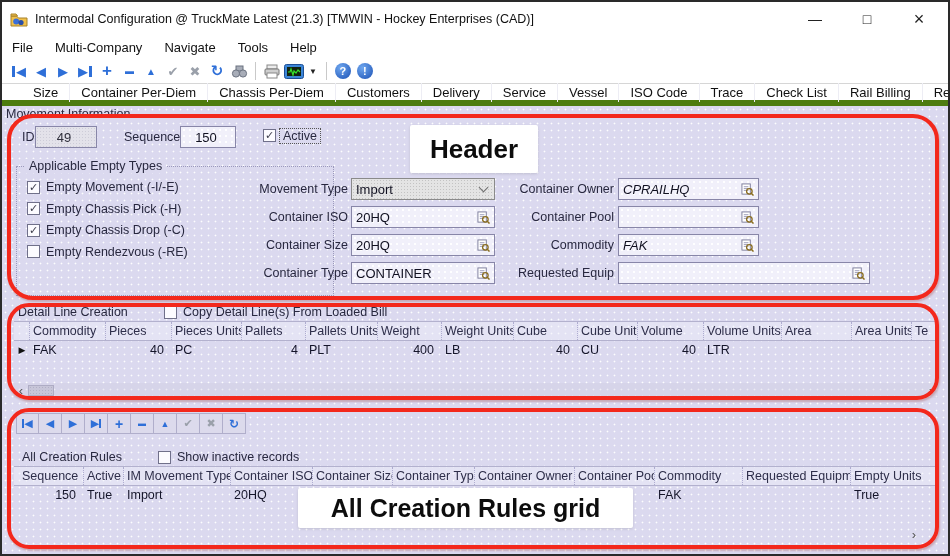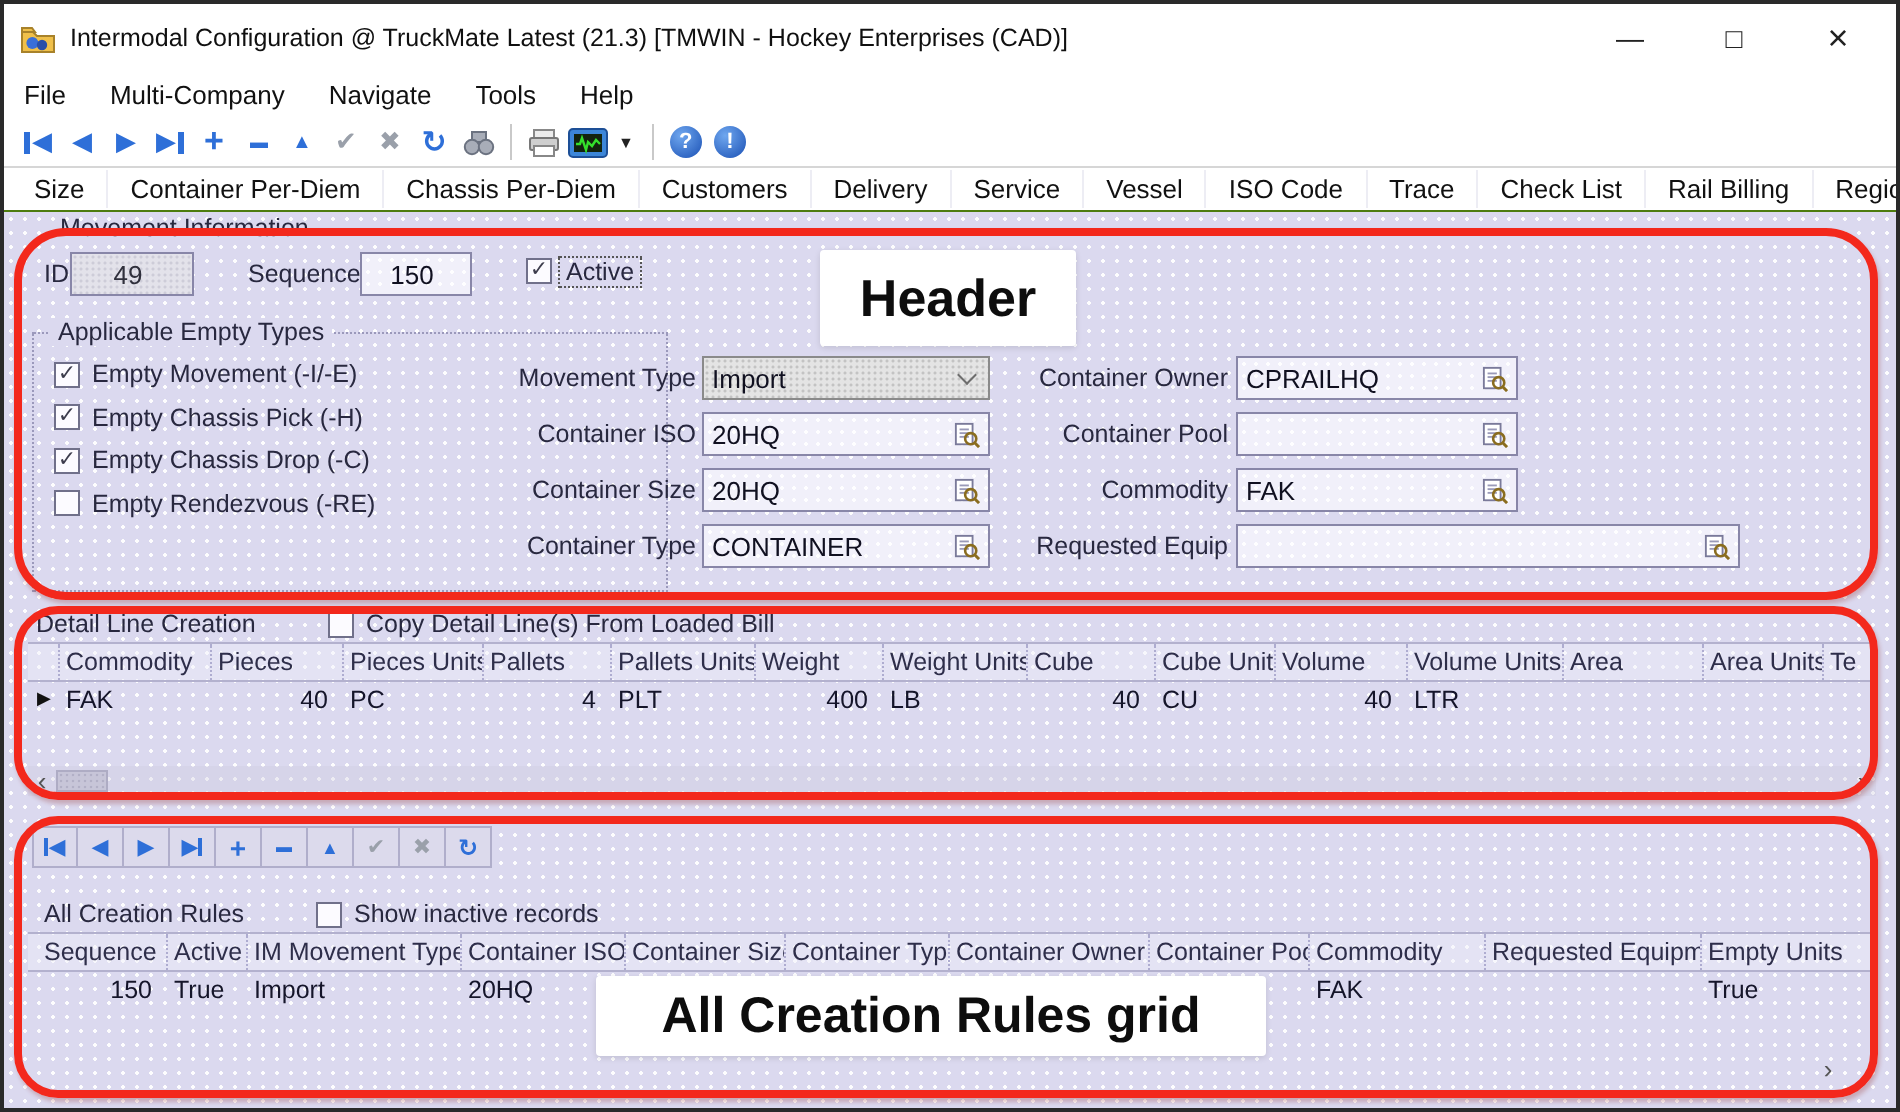--- a/index.html
+++ b/index.html
@@ -22,21 +22,21 @@
   .blue { color: #2e6fd8; } .gray { color: #9aa0aa; }
   .vbar { display: inline-block; width: 3px; height: 11px; background: #2e6fd8; }
   .tbi.first { gap: 1px; } .tbi.last { gap: 1px; }
   .minus-g { font-size: 9px; letter-spacing: -1px; }
   .tri-g { font-size: 10px; }
   .tsep { width: 1px; height: 18px; background: #c9c9c9; margin: 0 5px; }
   .circ { width: 16px; height: 16px; border-radius: 50%; background: radial-gradient(circle at 35% 30%, #6fa7ef, #1a50b4); color: #fff; font-size: 11px; font-weight: bold; display: flex; align-items: center; justify-content: center; margin: 0 3px; }
   .dd-arrow { font-size: 8px; color: #222; margin: 0 4px; }
 
   
-  .tabbar { position: absolute; left: 0; top: 82px; width: 100%; height: 22px; display: flex; align-items: center; background: #fff; border-bottom: 1px solid #4d7c0f; padding-left: 4px; }
+  .tabbar { position: absolute; left: 0; top: 82px; width: 100%; height: 22px; display: flex; align-items: center; background: #fff; border-bottom: 6px solid #4d7c0f; padding-left: 20px; }
   .tab { font-size: 13px; color: #111; padding: 2px 11px; white-space: nowrap; border-right: 1px solid #ededf4; cursor: default; }
 
   
   .content { position: absolute; left: 0; top: 104px; width: 946px; height: 448px; background-color: #dbd9ef; background-image: radial-gradient(circle, rgba(255,255,255,.95) 0.9px, rgba(255,255,255,0) 1.05px); background-size: 7px 7px; }
   .lbl { font-size: 12.5px; color: #28283f; white-space: nowrap; }
 
   
   .rb { position: absolute; border: 4px solid #f3281c; border-radius: 24px; box-shadow: 1px 2px 2px rgba(140,25,15,.25); pointer-events: none; z-index: 30; }
   .ann-label { position: absolute; background: #fff; border-radius: 2px; display: flex; align-items: center; justify-content: center; font-weight: bold; color: #0d0d0d; z-index: 40; box-shadow: 0 1px 3px rgba(0,0,0,.12); }
 
@@ -54,21 +54,21 @@
 
   .ftypes { position: absolute; left: 14px; top: 60px; width: 318px; height: 130px; border: 1px dotted #9b99bb; }
   .ftypes .legend { position: absolute; left: 8px; top: -8px; background: #dbd9ef; padding: 0 4px; }
   .ftypes .items { display: flex; flex-direction: column; gap: 7.5px; padding: 13px 0 0 10px; }
   .cbrow { display: flex; align-items: center; gap: 6px; }
 
   .fmrow, .frrow { position: absolute; display: flex; align-items: center; height: 22px; z-index: 2; }
   .fmrow { left: 230px; justify-content: center; } .frrow { left: 462px; }
   .fmrow .lbl { width: 116px; text-align: right; margin-right: 3px; }
   .frrow .lbl { width: 150px; text-align: right; margin-right: 4px; }
-  .fmrow .field { width: 144px; } .frrow .field { width: 141px; } .frrow .field.wide { width: 252px; }
+  .fmrow .field { width: 144px; } .frrow .field { width: 141px; font-style: italic; } .frrow .field.wide { width: 252px; }
 
   
   .grid { position: absolute; width: 924px; z-index: 1; }
   .ghead { display: flex; border-top: 1px solid #b3b1ce; border-bottom: 1px solid #b3b1ce; background: rgba(240,239,250,.45); }
   .hc { font-size: 12.5px; color: #2e2e4a; padding: 2px 3px; border-right: 1px dotted #aeacd0; white-space: nowrap; overflow: hidden; flex: none; }
   .grow { display: flex; height: 17px; align-items: center; }
   .dc { font-size: 12.5px; color: #15152a; padding: 1px 3px; white-space: nowrap; overflow: hidden; flex: none; }
   .num { text-align: right; padding-right: 8px; }
   .marker { font-size: 9px; color: #111; text-align: center; padding: 0; }
 
@@ -188,21 +188,21 @@
     <span class="tab">ISO Code</span>
     <span class="tab">Trace</span>
     <span class="tab">Check List</span>
     <span class="tab">Rail Billing</span>
     <span class="tab">Region</span>
 
   </div>
 
   <div class="content">
 
-    <span class="lbl" style="position:absolute;left:28px;top:1px">Movement Information</span>
+    <span class="lbl" style="position:absolute;left:4px;top:1px">Movement Information</span>
 
     <span class="lbl" style="position:absolute;left:20px;top:24px;z-index:2">ID</span>
     <div class="field disabled num" style="position:absolute;left:33px;top:20px;width:62px;z-index:2">
         <span class="val">49</span>
       </div>
     <span class="lbl" style="position:absolute;left:122px;top:24px;z-index:2">Sequence</span>
     <div class="field num" style="position:absolute;left:178px;top:20px;width:56px;z-index:2">
         <span class="val">150</span>
       </div>
     <span class="cb" style="position:absolute;left:261px;top:23px;z-index:2">✓</span>

